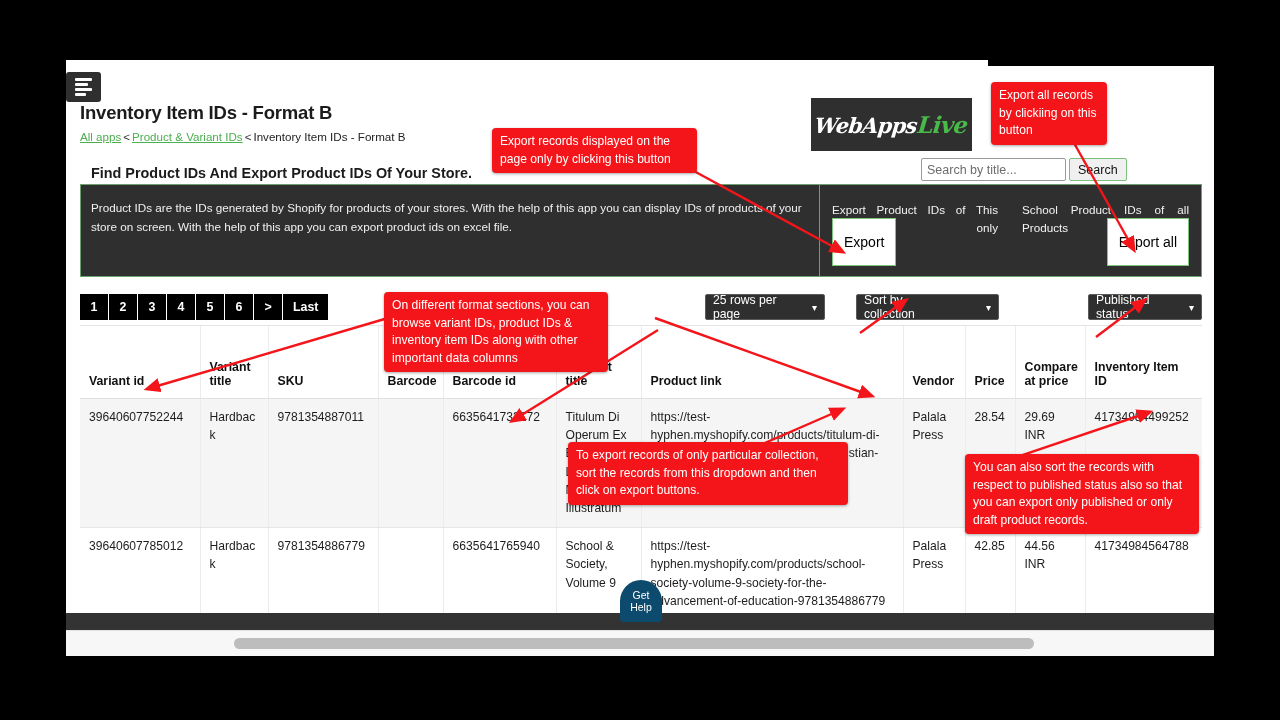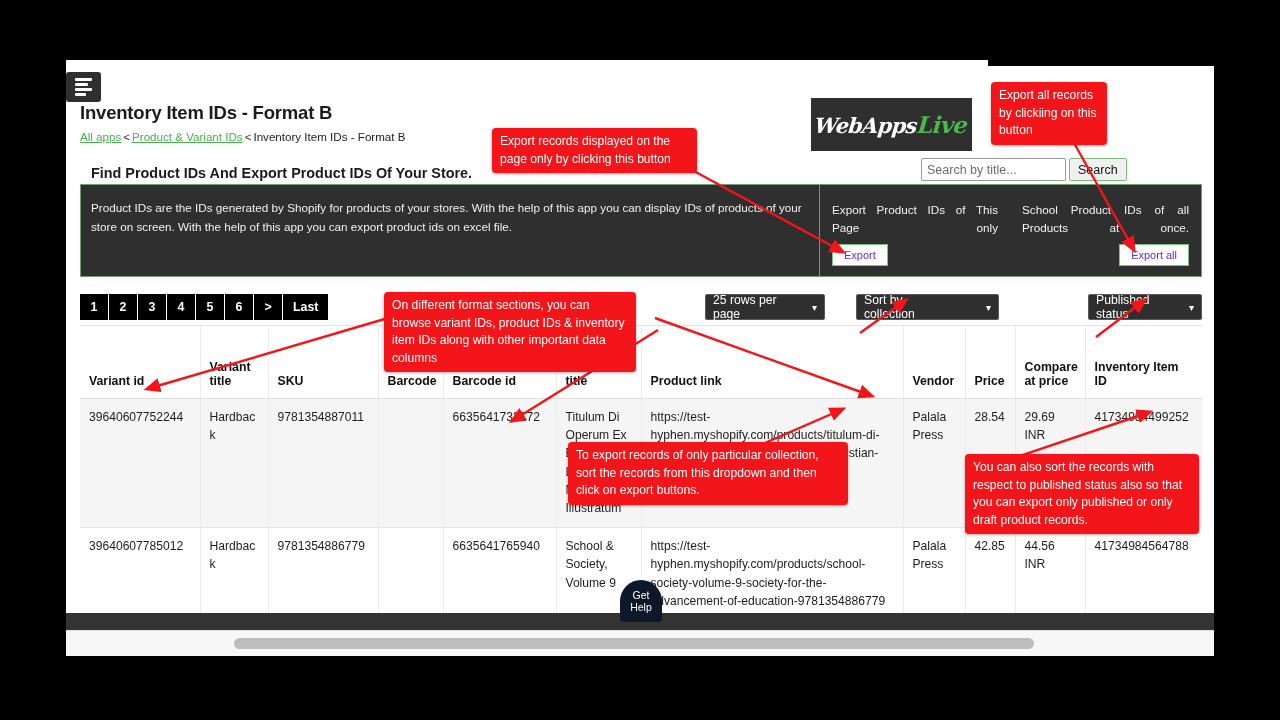--- a/index.html
+++ b/index.html
@@ -118,22 +118,22 @@
   .exp-col { padding: 16px 12px 0 12px; position: relative; }
   .exp-col.first { width: 190px; }
   .exp-col.second { flex: 1; }
   .exp-col .cap {
     color: #f2f2f2; font-size: 11.7px; line-height: 1.5;
     text-align: justify; text-align-last: justify;
   }
   .exp-btn {
     position: absolute; bottom: 10px;
     background: #fff; border: 1px solid #7dc47d;
-    color: #6d28d9; font-size: 11px;
-    padding: 4px 11px; cursor: pointer;
+    color: #000000; font-size: 14px;
+    padding: 15px 11px; cursor: pointer;
     font-family: "Liberation Sans", sans-serif;
   }
   .exp-col.first .exp-btn { left: 12px; }
   .exp-col.second .exp-btn { right: 12px; }
 
   
   #pager {
     position: absolute; left: 14px; top: 234px;
     display: flex;
   }
@@ -215,21 +215,21 @@
   #scroll-thumb {
     position: absolute; left: 168px; top: 7px;
     width: 800px; height: 11px;
     background: #bdbdbd; border-radius: 6px;
   }
 
   
   #get-help {
     position: absolute; left: 620px; top: 580px;
     width: 42px; height: 42px;
-    background: #0f172a; color: #fff;
+    background: #0c4a6e; color: #fff;
     border-radius: 22px 22px 4px 4px;
     font-size: 10.5px; line-height: 1.18;
     display: flex; flex-direction: column;
     align-items: center; justify-content: center;
     text-align: center; cursor: pointer;
     z-index: 40;
   }
 
   
   .ann {
@@ -394,21 +394,21 @@
   <line x1="658" y1="330" x2="512" y2="421" stroke="#f4151a" stroke-width="2.4" marker-end="url(#ah)"></line>
   <line x1="860" y1="333" x2="906" y2="300" stroke="#f4151a" stroke-width="2.4" marker-end="url(#ah)"></line>
   <line x1="1096" y1="337" x2="1145" y2="300" stroke="#f4151a" stroke-width="2.4" marker-end="url(#ah)"></line>
   <line x1="758" y1="446" x2="843" y2="409" stroke="#f4151a" stroke-width="2.4" marker-end="url(#ah)"></line>
   <line x1="1008" y1="460" x2="1150" y2="412" stroke="#f4151a" stroke-width="2.4" marker-end="url(#ah)"></line>
   <line x1="1050" y1="465" x2="1008" y2="503" stroke="#f4151a" stroke-width="2.4"></line>
 </svg>
 
 <div class="ann" id="ann-1" style="left:492px; top:128px; width:205px;">Export records displayed on the page only by clicking this button</div>
 <div class="ann" id="ann-2" style="left:991px; top:82px; width:116px;">Export all records by clickiing on this button</div>
-<div class="ann" id="ann-3" style="left:384px; top:292px; width:252px;">On different format sections, you can browse variant IDs, product IDs &amp; inventory item IDs along with other important data columns</div>
+<div class="ann" id="ann-3" style="left:384px; top:292px; width:224px;">On different format sections, you can browse variant IDs, product IDs &amp; inventory item IDs along with other important data columns</div>
 <div class="ann" id="ann-4" style="left:568px; top:442px; width:280px;">To export records of only particular collection, sort the records from this dropdown and then click on export buttons.</div>
 <div class="ann" id="ann-5" style="left:965px; top:454px; width:234px;">You can also sort the records with respect to published status also so that you can export only published or only draft product records.</div>
 
 <div class="mask" style="left:0;top:0;width:1280px;height:60px;"></div>
 <div class="mask" style="left:0;top:656px;width:1280px;height:64px;"></div>
 <div class="mask" style="left:0;top:0;width:66px;height:720px;"></div>
 <div class="mask" style="left:1214px;top:0;width:66px;height:720px;"></div>
 <div class="mask" style="left:988px;top:60px;width:226px;height:6px;"></div>
 
 </body></html>

